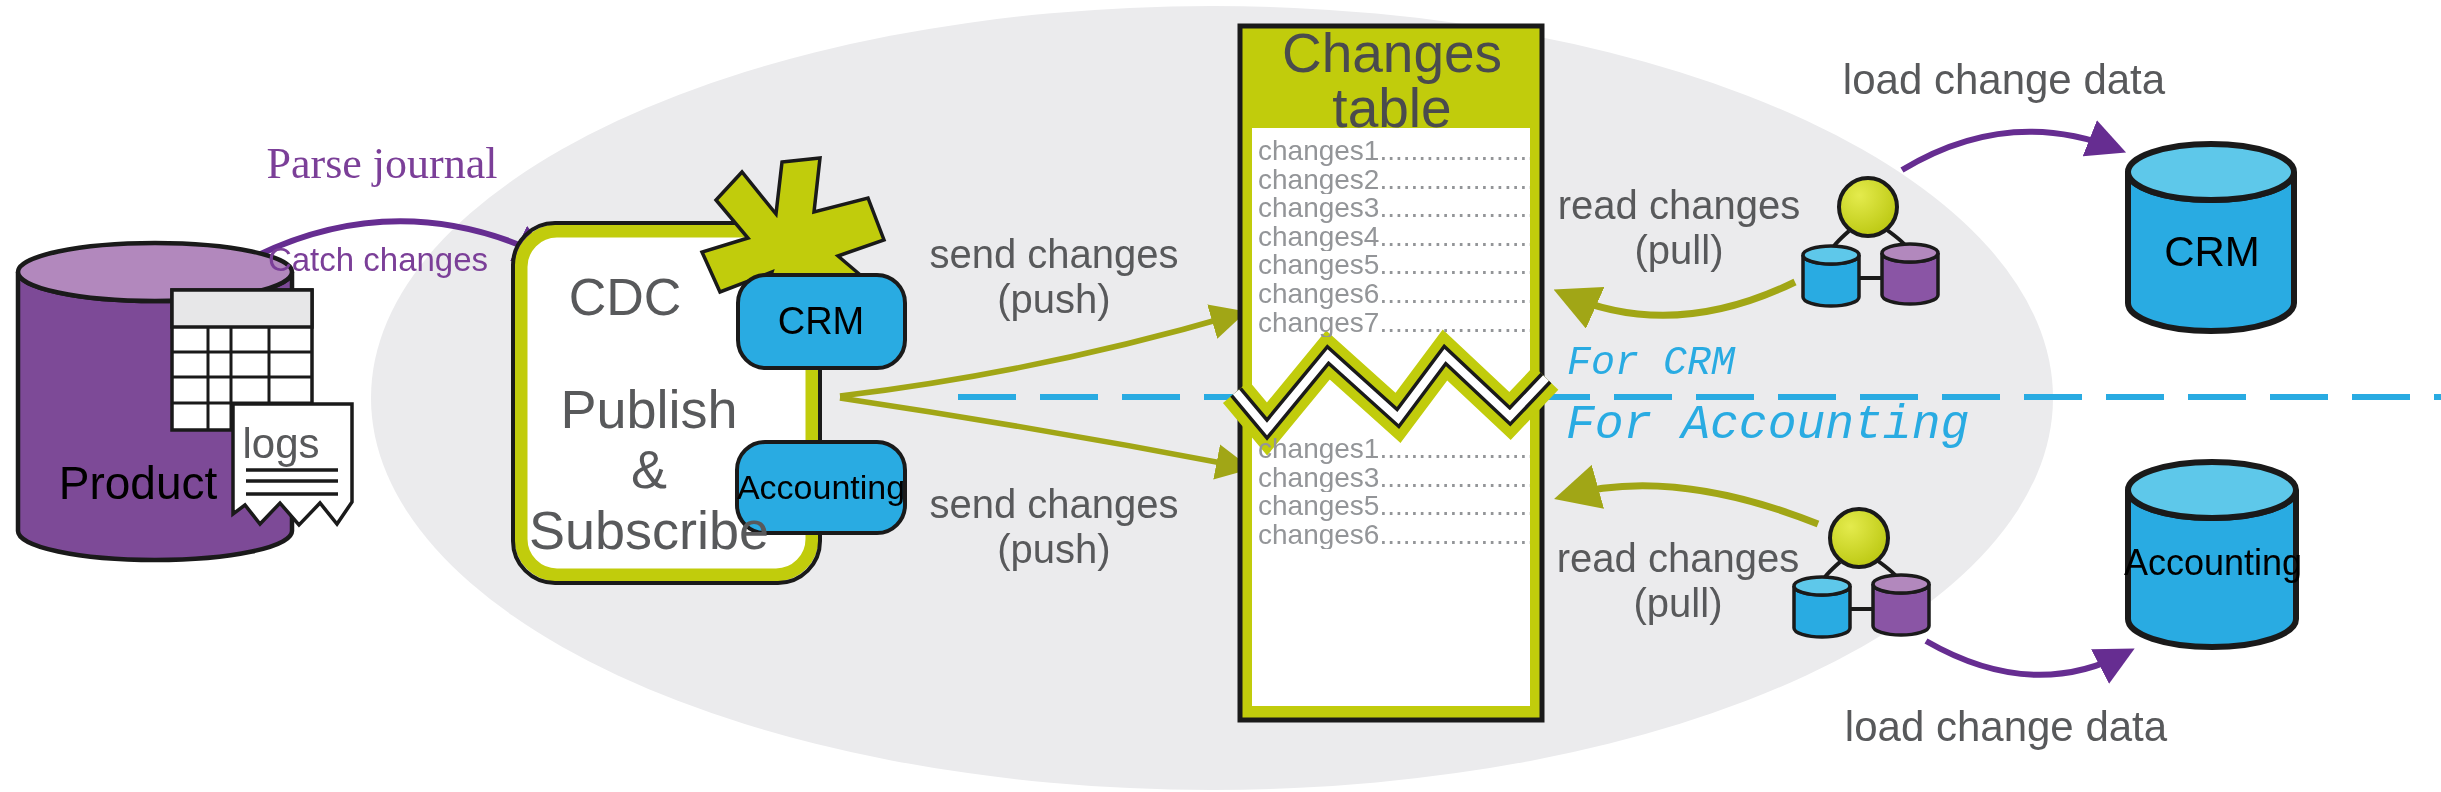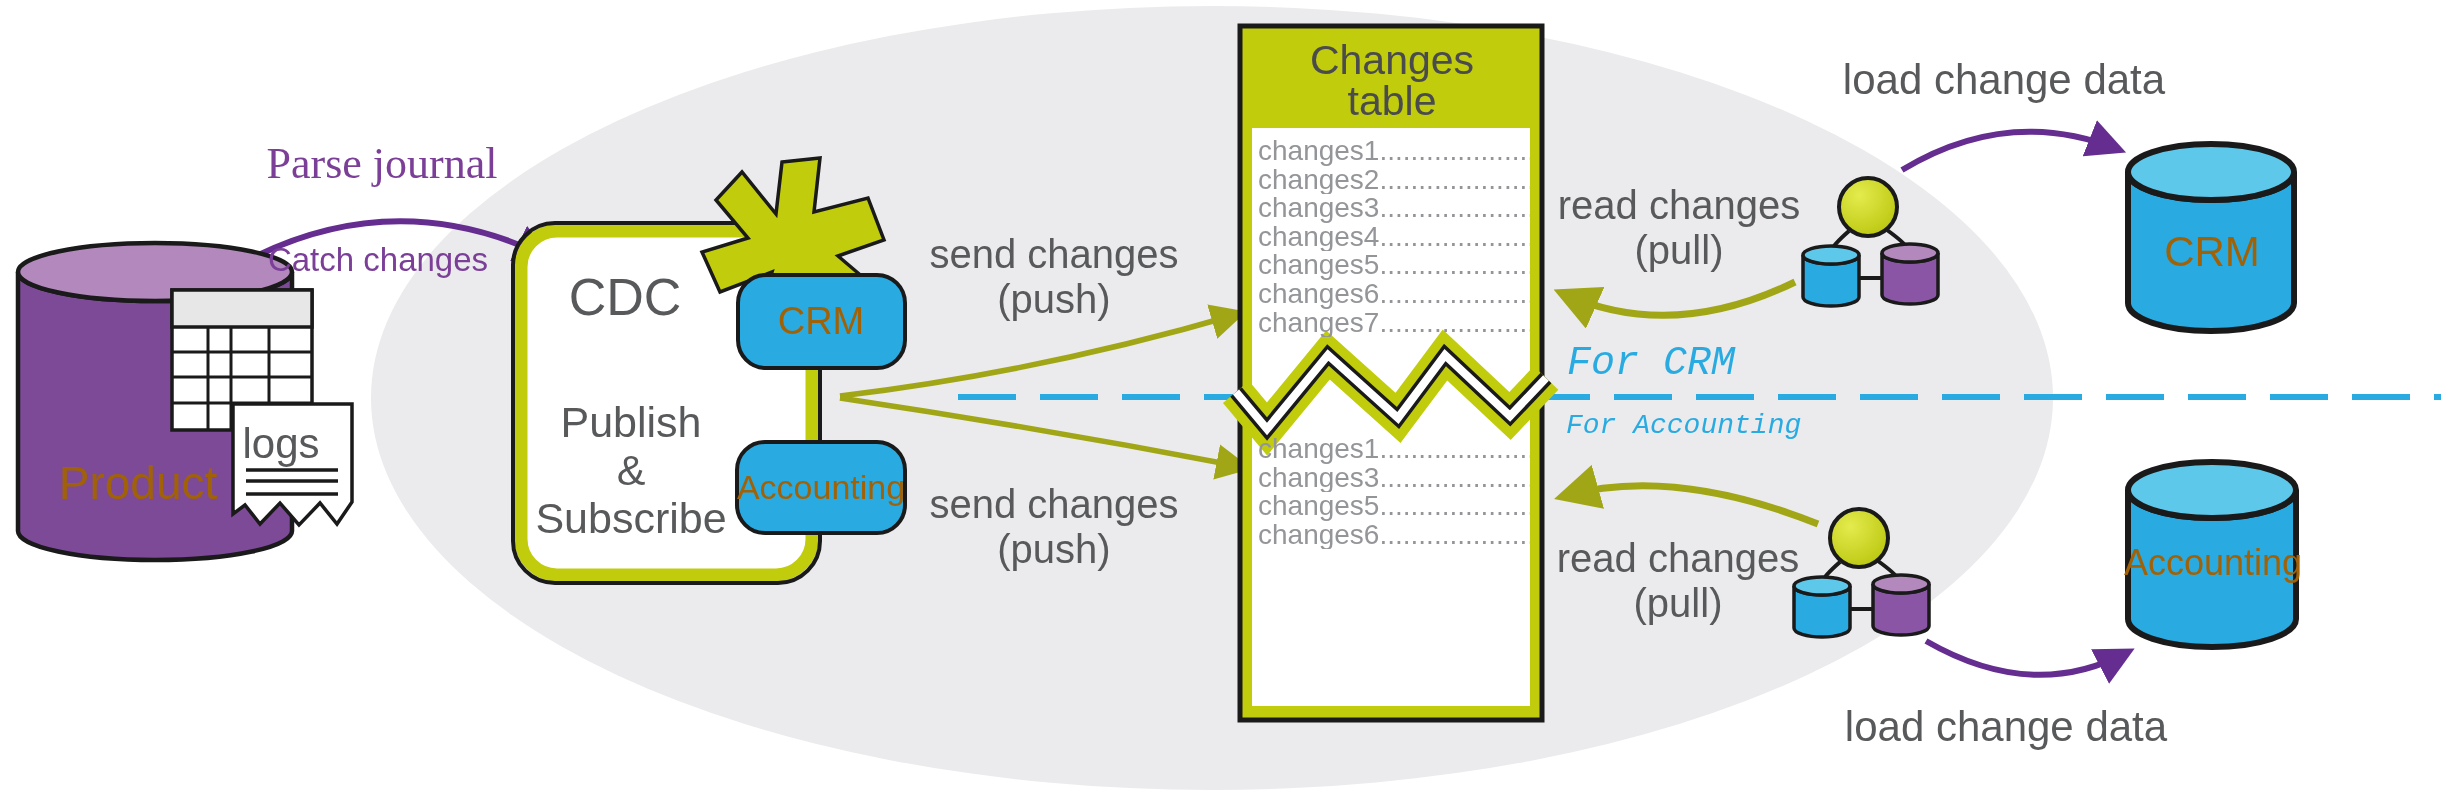--- a/index.html
+++ b/index.html
@@ -4,21 +4,21 @@
 <style>
   html,body{margin:0;padding:0;background:#ffffff;}
   #stage{position:relative;width:2441px;height:792px;background:#ffffff;overflow:hidden;
          font-family:"Liberation Sans",sans-serif;}
   #stage svg.layer{position:absolute;left:0;top:0;}
   .lbl{position:absolute;transform:translate(-50%,-50%);text-align:center;
        white-space:pre-line;color:#58595b;line-height:1.12;}
   .lbl.left{transform:translate(0,-50%);text-align:left;}
   .purple{color:#7b3f98;}
   .blue-it{color:#29abe2;font-style:italic;font-family:Liberation Mono, monospace;}
-  .white{color:#a16207;}
+  .white{color:#000000;}
   .rows{position:absolute;width:272px;overflow:hidden;text-align:left;
         color:#939598;font-size:28px;line-height:28.6px;}
   .rows div{white-space:nowrap;overflow:hidden;}
 </style>
 </head>
 <body>
 
 <div id="stage">
 
 <svg class="layer" width="2441" height="792" viewBox="0 0 2441 792">
@@ -111,32 +111,32 @@
   </g>
 </svg>
 
 <div class="lbl purple" style="left:382px;top:164px;font-size:44px;font-family:Liberation Serif, serif;">Parse journal</div>
 <div class="lbl white" style="left:138px;top:484px;font-size:46px;">Product</div>
 
 <div class="lbl purple" style="left:378px;top:260px;font-size:33px;">Catch changes</div>
 <div class="lbl" style="left:281px;top:444px;font-size:42px;">logs</div>
 
 <div class="lbl" style="left:625px;top:297px;font-size:52px;font-weight:normal;">CDC</div>
-<div class="lbl" style="left:631px;top:470px;font-size:43px;">Publish
+<div class="lbl" style="left:649px;top:470px;font-size:54px;">Publish
 &amp;
 Subscribe</div>
 <div class="lbl white" style="left:821px;top:321px;font-size:38px;">CRM</div>
 <div class="lbl white" style="left:821px;top:487px;font-size:34px;">Accounting</div>
 
 <div class="lbl" style="left:1054px;top:277px;font-size:40px;">send changes
 (push)</div>
 <div class="lbl" style="left:1054px;top:527px;font-size:40px;">send changes
 (push)</div>
 
-<div class="lbl" style="left:1392px;top:81px;font-size:41px;color:#4a4b4d;line-height:1.0;">Changes
+<div class="lbl" style="left:1392px;top:81px;font-size:55px;color:#4a4b4d;line-height:1.0;">Changes
 table</div>
 <div class="rows" style="left:1258px;top:137px;">
       <div>changes1......................</div>
       <div>changes2......................</div>
       <div>changes3......................</div>
       <div>changes4......................</div>
       <div>changes5......................</div>
       <div>changes6......................</div>
       <div>changes7......................</div>
     </div>
@@ -146,21 +146,21 @@
       <div>changes5......................</div>
       <div>changes6......................</div>
     </div>
 
 <div class="lbl" style="left:1679px;top:228px;font-size:40px;">read changes
 (pull)</div>
 <div class="lbl" style="left:1678px;top:581px;font-size:40px;">read changes
 (pull)</div>
 
 <div class="lbl left blue-it" style="left:1567px;top:364px;font-size:40px;">For CRM</div>
-<div class="lbl left blue-it" style="left:1566px;top:426px;font-size:28px;">For Accounting</div>
+<div class="lbl left blue-it" style="left:1566px;top:426px;font-size:48px;">For Accounting</div>
 
 <div class="lbl" style="left:2004px;top:80px;font-size:42px;">load change data</div>
 <div class="lbl" style="left:2006px;top:727px;font-size:42px;">load change data</div>
 
 <div class="lbl white" style="left:2212px;top:252px;font-size:42px;">CRM</div>
 <div class="lbl white" style="left:2213px;top:563px;font-size:36px;">Accounting</div>
 
 </div>
 
 </body></html>

